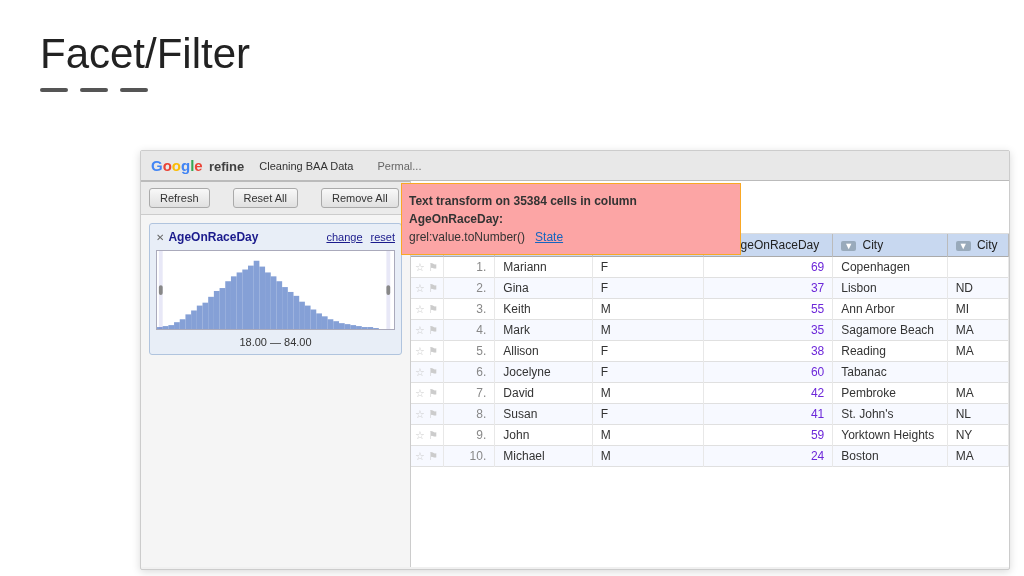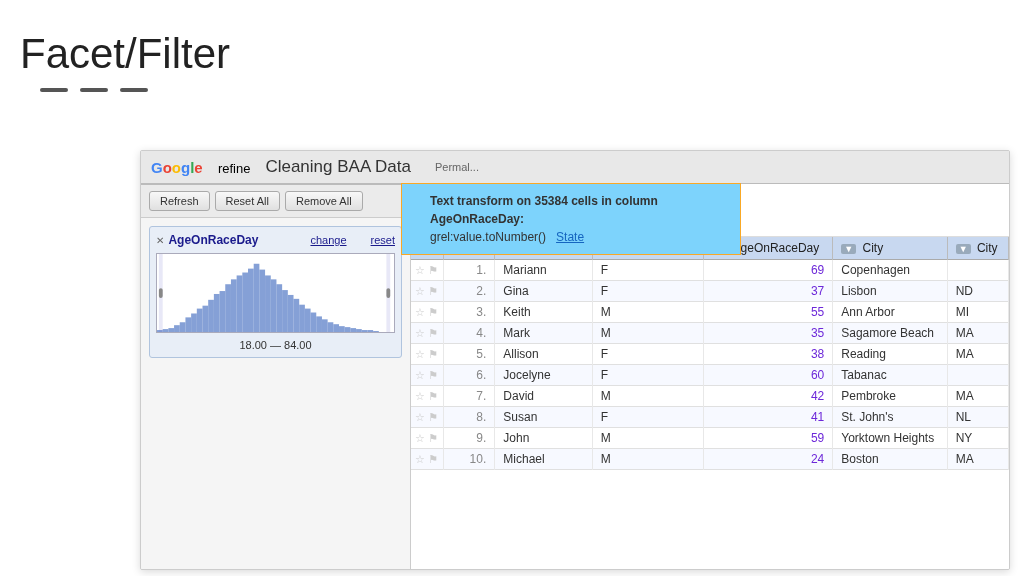--- a/index.html
+++ b/index.html
@@ -9,21 +9,21 @@
       width: 1024px;
       height: 576px;
       overflow: hidden;
       position: relative;
     }
 
     .page-title {
       font-size: 42px;
       font-weight: 300;
       color: #222;
-      padding: 30px 40px 10px 20px;
+      padding: 30px 40px 10px 40px;
     }
 
     .divider-dots {
       display: flex;
       gap: 12px;
       padding: 0 40px 20px 40px;
     }
 
     .divider-dot {
       width: 28px;
@@ -61,46 +61,46 @@
     }
 
     .gr-logo-g { color: #4285F4; }
     .gr-logo-o1 { color: #EA4335; }
     .gr-logo-o2 { color: #FBBC05; }
     .gr-logo-g2 { color: #4285F4; }
     .gr-logo-l { color: #34A853; }
     .gr-logo-e { color: #EA4335; }
 
     .gr-logo-refine {
-      color: #000000;
+      color: #404040;
       font-size: 13px;
-      font-weight: normal;
-      margin-left: 11px;
+      font-weight: bold;
+      margin-left: 2px;
     }
 
     .gr-project-name {
-      font-size: 17px;
+      font-size: 11px;
       color: #333;
       margin-left: 5px;
     }
 
     .gr-permalink {
       font-size: 11px;
       color: #666;
       margin-left: 14px;
     }
 
     
     .notification-bar {
       position: absolute;
       top: 32px;
       left: 260px;
-      background: #7dd3fc;
+      background: #fca5a5;
       border: 1px solid #F9A825;
-      padding: 8px 28px;
+      padding: 8px 7px;
       font-size: 12px;
       color: #333;
       z-index: 10;
       max-width: 340px;
       line-height: 1.5;
     }
 
     .notification-bar .notif-title {
       font-weight: bold;
     }
@@ -141,21 +141,21 @@
 
     .tab.active {
       background: #fff;
       font-weight: bold;
       border-bottom: 1px solid #fff;
       margin-bottom: -1px;
     }
 
     .btn-bar {
       display: flex;
-      gap: 5px;
+      gap: 23px;
       padding: 6px 8px;
       border-bottom: 1px solid #ccc;
       background: #ebebeb;
     }
 
     .gr-btn {
       padding: 3px 10px;
       font-size: 11px;
       background: linear-gradient(to bottom, #f8f8f8, #e0e0e0);
       border: 1px solid #aaa;
@@ -193,21 +193,21 @@
     }
 
     .facet-title {
       font-size: 12px;
       font-weight: bold;
       color: #1a1a8c;
     }
 
     .facet-actions {
       display: flex;
-      gap: 24px;
+      gap: 8px;
       font-size: 11px;
     }
 
     .facet-action-link {
       color: #1a1a8c;
       cursor: pointer;
       text-decoration: underline;
     }
 
     .histogram-container {

